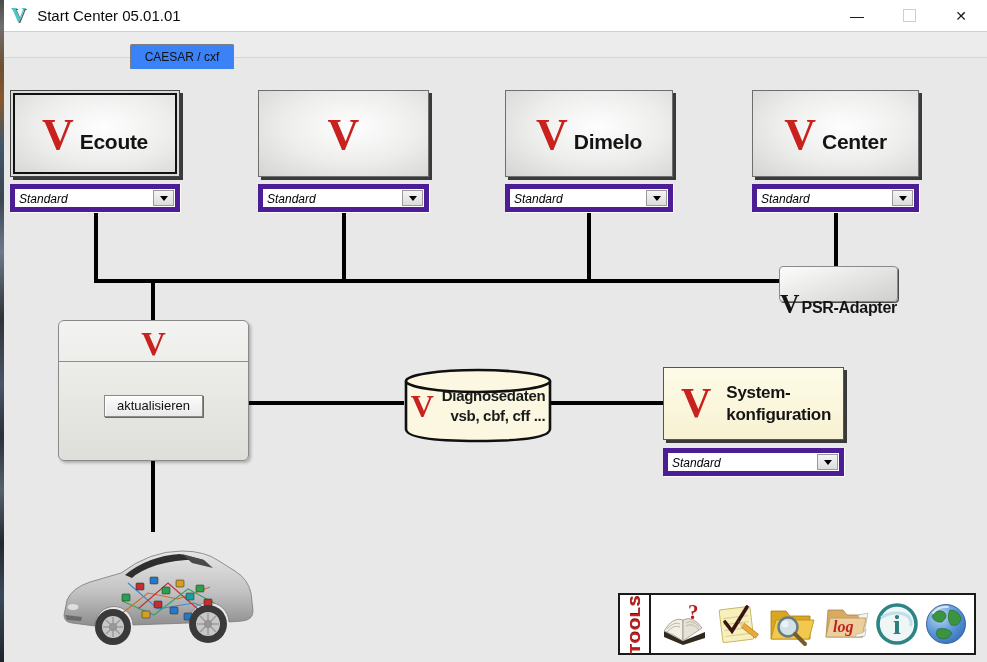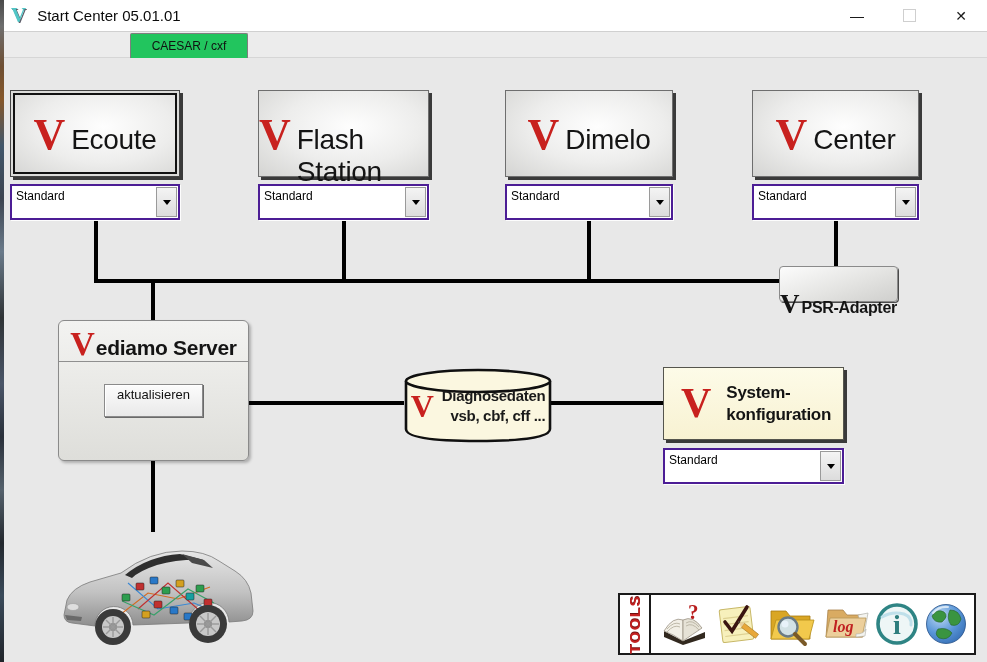--- a/index.html
+++ b/index.html
@@ -23,34 +23,34 @@
     font-size:14px; color:#1a1a1a; }
   .max-box { width:11px; height:11px; border:1px solid #cfcfcf; }
 
   
   .tabbar { position:absolute; top:32px; left:0; width:987px; height:26px; background:#ececec;
     border-bottom:1px solid #d6d6d6; box-sizing:border-box; z-index:20; }
   .tab { position:absolute; box-sizing:border-box; border:1px solid #7e7e7e; border-bottom:none;
     border-radius:2px 2px 0 0; display:flex; align-items:center; justify-content:center;
     font-size:12px; color:#111; }
   .tab-inactive { left:5px; top:5px; width:125px; height:21px; background:#e3e3e3; }
-  .tab-active { left:130px; top:1px; width:118px; height:25px; background:#22c55e; z-index:2; }
+  .tab-active { left:130px; top:12px; width:104px; height:25px; background:#3b82f6; z-index:2; }
 
   
   .app-btn { position:absolute; box-sizing:border-box; cursor:pointer;
     background:radial-gradient(ellipse at 55% 42%, #fefefe 0%, #ededec 52%, #d4d4d2 100%);
     border:1px solid #6e6e6e; box-shadow:3px 3px 0 #3a3a3a;
     display:flex; align-items:baseline; justify-content:center; gap:6px; padding-top:22px; }
   .app-btn.focused { box-shadow:3px 3px 0 #3a3a3a, inset 0 0 0 2px #dcdcda, inset 0 0 0 4px #111; border:1px solid #444; }
   .v-red { color:#c8211e; font-family:"Liberation Serif", serif; font-weight:bold; font-size:44px; line-height:1; }
-  .app-label { font-size:28px; font-weight:normal; color:#141414; letter-spacing:-0.3px; }
-
-  
-  .combo { position:absolute; height:36px; box-sizing:border-box; background:#fff;
-    border:2px solid #4c1d95; box-shadow:1px 1px 0 #fdfdfd; display:flex; cursor:pointer; }
+  .app-label { font-size:21px; font-weight:bold; color:#141414; letter-spacing:-0.3px; }
+
+  
+  .combo { position:absolute; height:28px; box-sizing:border-box; background:#fff;
+    border:5px solid #4c1d95; box-shadow:1px 1px 0 #fdfdfd; display:flex; cursor:pointer;font-style:italic; }
   .combo-text { flex:1; font-size:12px; color:#000; padding:3px 0 0 4px; overflow:hidden; white-space:nowrap; }
   .combo-btn { width:19px; margin:1px; background:linear-gradient(#f4f4f4,#dcdcdc);
     border:1px solid #9a9a9a; display:flex; align-items:center; justify-content:center; }
   .combo-btn::after { content:''; width:0; height:0; border-left:4px solid transparent;
     border-right:4px solid transparent; border-top:5px solid #000; }
 
   
   .line { position:absolute; background:#000; }
 
   
@@ -66,21 +66,21 @@
     border:1px solid #8a8a8a; border-radius:6px; overflow:hidden;
     background:linear-gradient(180deg,#f3f3f1 0%,#dededa 100%); box-shadow:2px 2px 3px rgba(0,0,0,0.25); }
   .server-row1 { height:41px; display:flex; align-items:baseline; justify-content:center; gap:1px;
     border-bottom:1px solid #8f8f8f; padding-top:6px; box-sizing:border-box; }
   .server-v { color:#c8211e; font-family:"Liberation Serif", serif; font-weight:bold; font-size:34px; line-height:1; }
   .server-name { font-size:21px; font-weight:bold; color:#141414; letter-spacing:-0.3px; }
   .server-row2 { height:34px; display:flex; align-items:center; justify-content:center; gap:10px;
     border-bottom:1px solid #8f8f8f; box-sizing:border-box; }
   .caesar-label { font-size:21px; font-weight:bold; color:#1a1a1a; letter-spacing:1px; }
   .server-row3 { height:63px; display:flex; align-items:flex-end; justify-content:center; }
-  .update-btn { margin-bottom:8px; font-size:13px; color:#111; padding:2px 12px 14px 12px; cursor:pointer;
+  .update-btn { margin-bottom:8px; font-size:13px; color:#111; padding:2px 12px 3px 12px; cursor:pointer;
     background:linear-gradient(#fcfcfc,#e9e9e9); border:1px solid #8a8a8a;
     box-shadow:inset 1px 1px 0 #fff, 1px 1px 0 #6a6a6a; font-family:"Liberation Sans", sans-serif; }
 
   
   .cyl-wrap { position:absolute; left:403px; top:367px; width:150px; height:77px; }
   .cyl-svg { position:absolute; left:0; top:0; }
   .cyl-content { position:absolute; left:0; right:0; top:19px; display:flex; align-items:center;
     justify-content:center; gap:8px; }
   .cyl-v { color:#c8211e; font-family:"Liberation Serif", serif; font-weight:bold; font-size:32px; line-height:1; }
   .cyl-lines { text-align:right; }
@@ -143,21 +143,20 @@
     <span class="v-red">V</span>
     <span class="app-label">Ecoute</span>
   </div>
   <div class="combo" style="left:10px; top:184px; width:170px;">
     <span class="combo-text">Standard</span>
     <span class="combo-btn"></span>
   </div>
 
   <div class="app-btn" style="left:258px; top:90px; width:171px; height:87px;">
     <span class="v-red">V</span>
-    <span class="app-label">Flash Station</span>
   </div>
   <div class="combo" style="left:258px; top:184px; width:171px;">
     <span class="combo-text">Standard</span>
     <span class="combo-btn"></span>
   </div>
 
   <div class="app-btn" style="left:505px; top:90px; width:168px; height:87px;">
     <span class="v-red">V</span>
     <span class="app-label">Dimelo</span>
   </div>
@@ -176,21 +175,20 @@
   </div>
 
   <div class="psr-btn">
     <span class="v-black">V</span>
     <span class="psr-label">PSR-Adapter</span>
   </div>
 
   <div class="server-box">
     <div class="server-row1">
       <span class="server-v">V</span>
-      <span class="server-name">ediamo Server</span>
     </div>
     <div class="server-row3">
       <button class="update-btn">aktualisieren</button>
     </div>
   </div>
 
   <div class="cyl-wrap">
     <svg class="cyl-svg" width="150" height="77" viewBox="0 0 150 77">
       <path d="M3,14 L3,62 Q3,74 75,74 Q147,74 147,62 L147,14" fill="#fbf7e0" stroke="#101010" stroke-width="2.6"></path>
       <ellipse cx="75" cy="14" rx="72" ry="11" fill="#fbf7e0" stroke="#101010" stroke-width="2.6"></ellipse>

